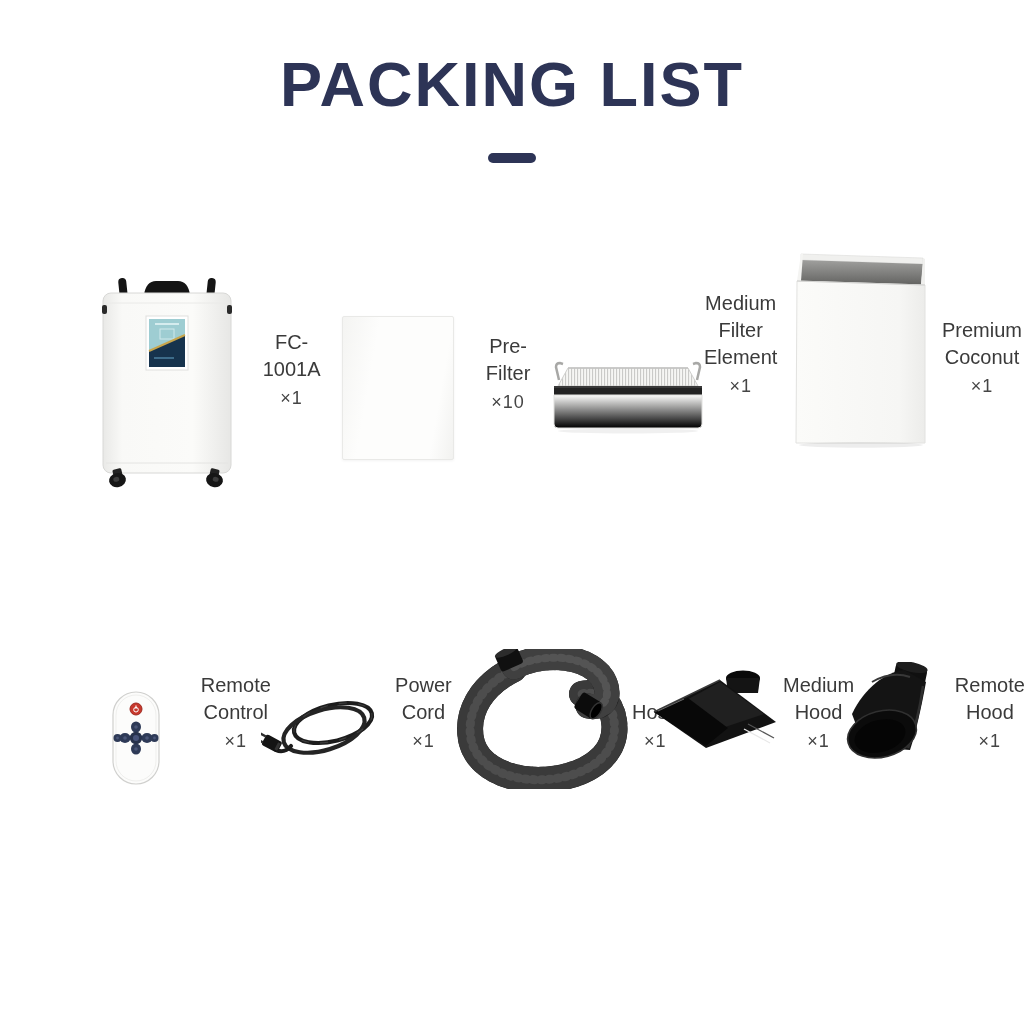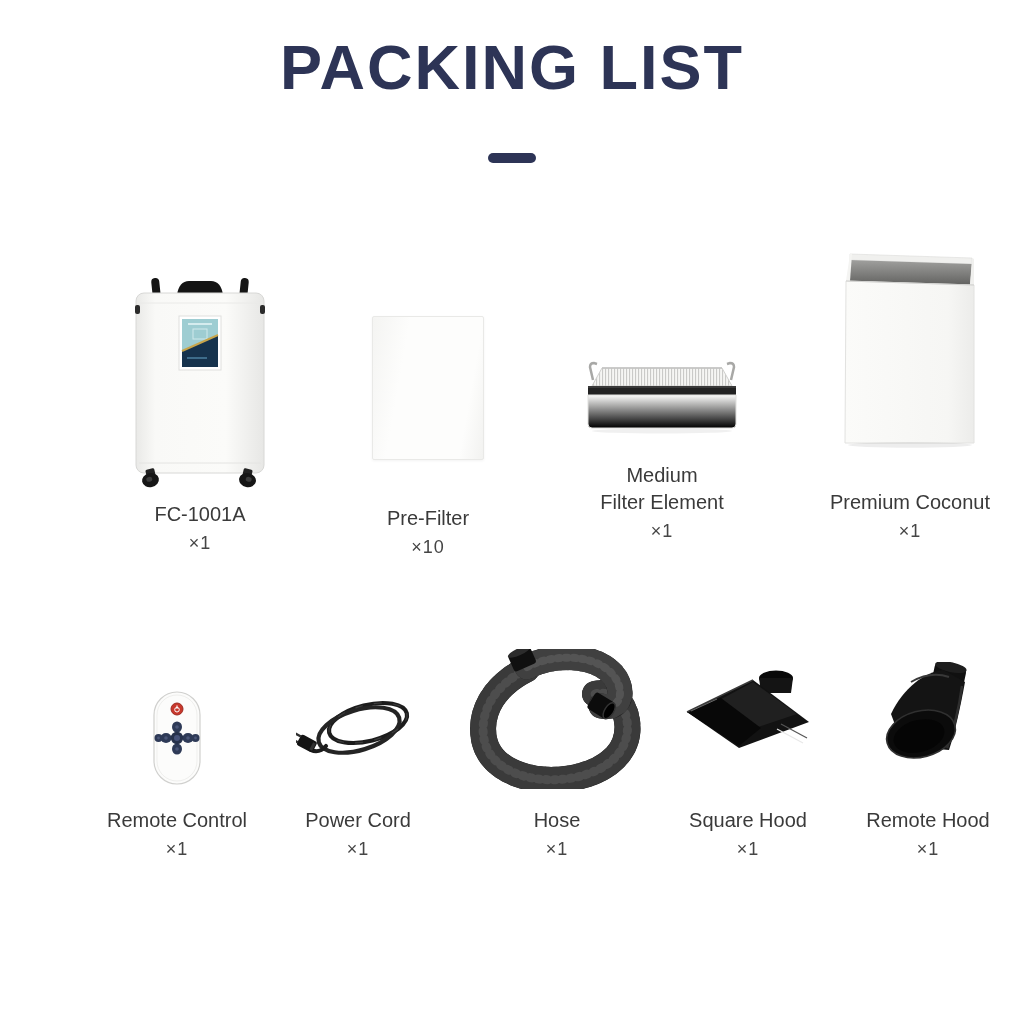--- a/index.html
+++ b/index.html
@@ -1,28 +1,28 @@
 <!DOCTYPE html>
 <html><head>
 <meta charset="utf-8">
 <style>
   html,body{margin:0;padding:0;}
   body{
     width:1024px;height:1024px;background:#ffffff;position:relative;overflow:hidden;
     font-family:"Liberation Sans",sans-serif;
   }
   .page-title{
-    position:absolute;top:31px;left:0;width:1024px;text-align:center;margin:0;
+    position:absolute;top:48px;left:0;width:1024px;text-align:center;margin:0;
     font-size:63px;font-weight:800;letter-spacing:2px;color:#2d3456;
   }
   .title-underline{
     position:absolute;top:153px;left:50%;transform:translateX(-50%);
     width:48px;height:10px;border-radius:5px;background:#2d3456;
   }
-  .cell{position:absolute;display:flex;flex-direction:column;align-items:center;}
+  .cell{position:absolute;display:flex;flex-direction:row;align-items:center;}
   .art{display:flex;align-items:flex-end;justify-content:center;width:100%;}
   .row1 .art{height:215px;}
   .row2 .art{height:155px;}
   .caption{display:flex;flex-direction:column;justify-content:flex-end;align-items:center;}
   .row1 .caption{height:76px;}
   .row2 .caption{height:62px;}
   .name{font-size:20px;line-height:27px;color:#3a3a3a;text-align:center;}
   .name span{display:block;}
   .qty{font-size:18px;line-height:27px;margin-top:2px;color:#454545;letter-spacing:1px;text-align:center;}
 
@@ -274,21 +274,21 @@
         <polygon points="20,44 72,16 116,48 62,66" fill="#202020"></polygon>
         <polygon points="6,46 40,32 80,62 58,80" fill="#080808"></polygon>
         <line x1="6" y1="46" x2="72" y2="14" stroke="#3a3a3a" stroke-width="1.5"></line>
         <line x1="10" y1="45" x2="36" y2="33" stroke="#6a6a6a" stroke-width="1"></line>
         <line x1="96" y1="63" x2="122" y2="77" stroke="#e8e8e8" stroke-width="1.2"></line>
         <line x1="100" y1="58" x2="126" y2="72" stroke="#555555" stroke-width="1.2"></line>
       </svg>
     </div>
     <figcaption class="caption">
       <div class="name">
-        <span>Square Hood</span>
+        <span>Medium Hood</span>
       </div>
       <div class="qty">×1</div>
     </figcaption>
   </figure>
 
   <figure class="cell row2" id="cell-round">
     <div class="art">
       <svg class="round-svg" width="95" height="102" viewBox="0 0 95 102">
         <g transform="rotate(12 68 14)">
           <rect x="52" y="4" width="32" height="20" rx="4" fill="#101010"></rect>

